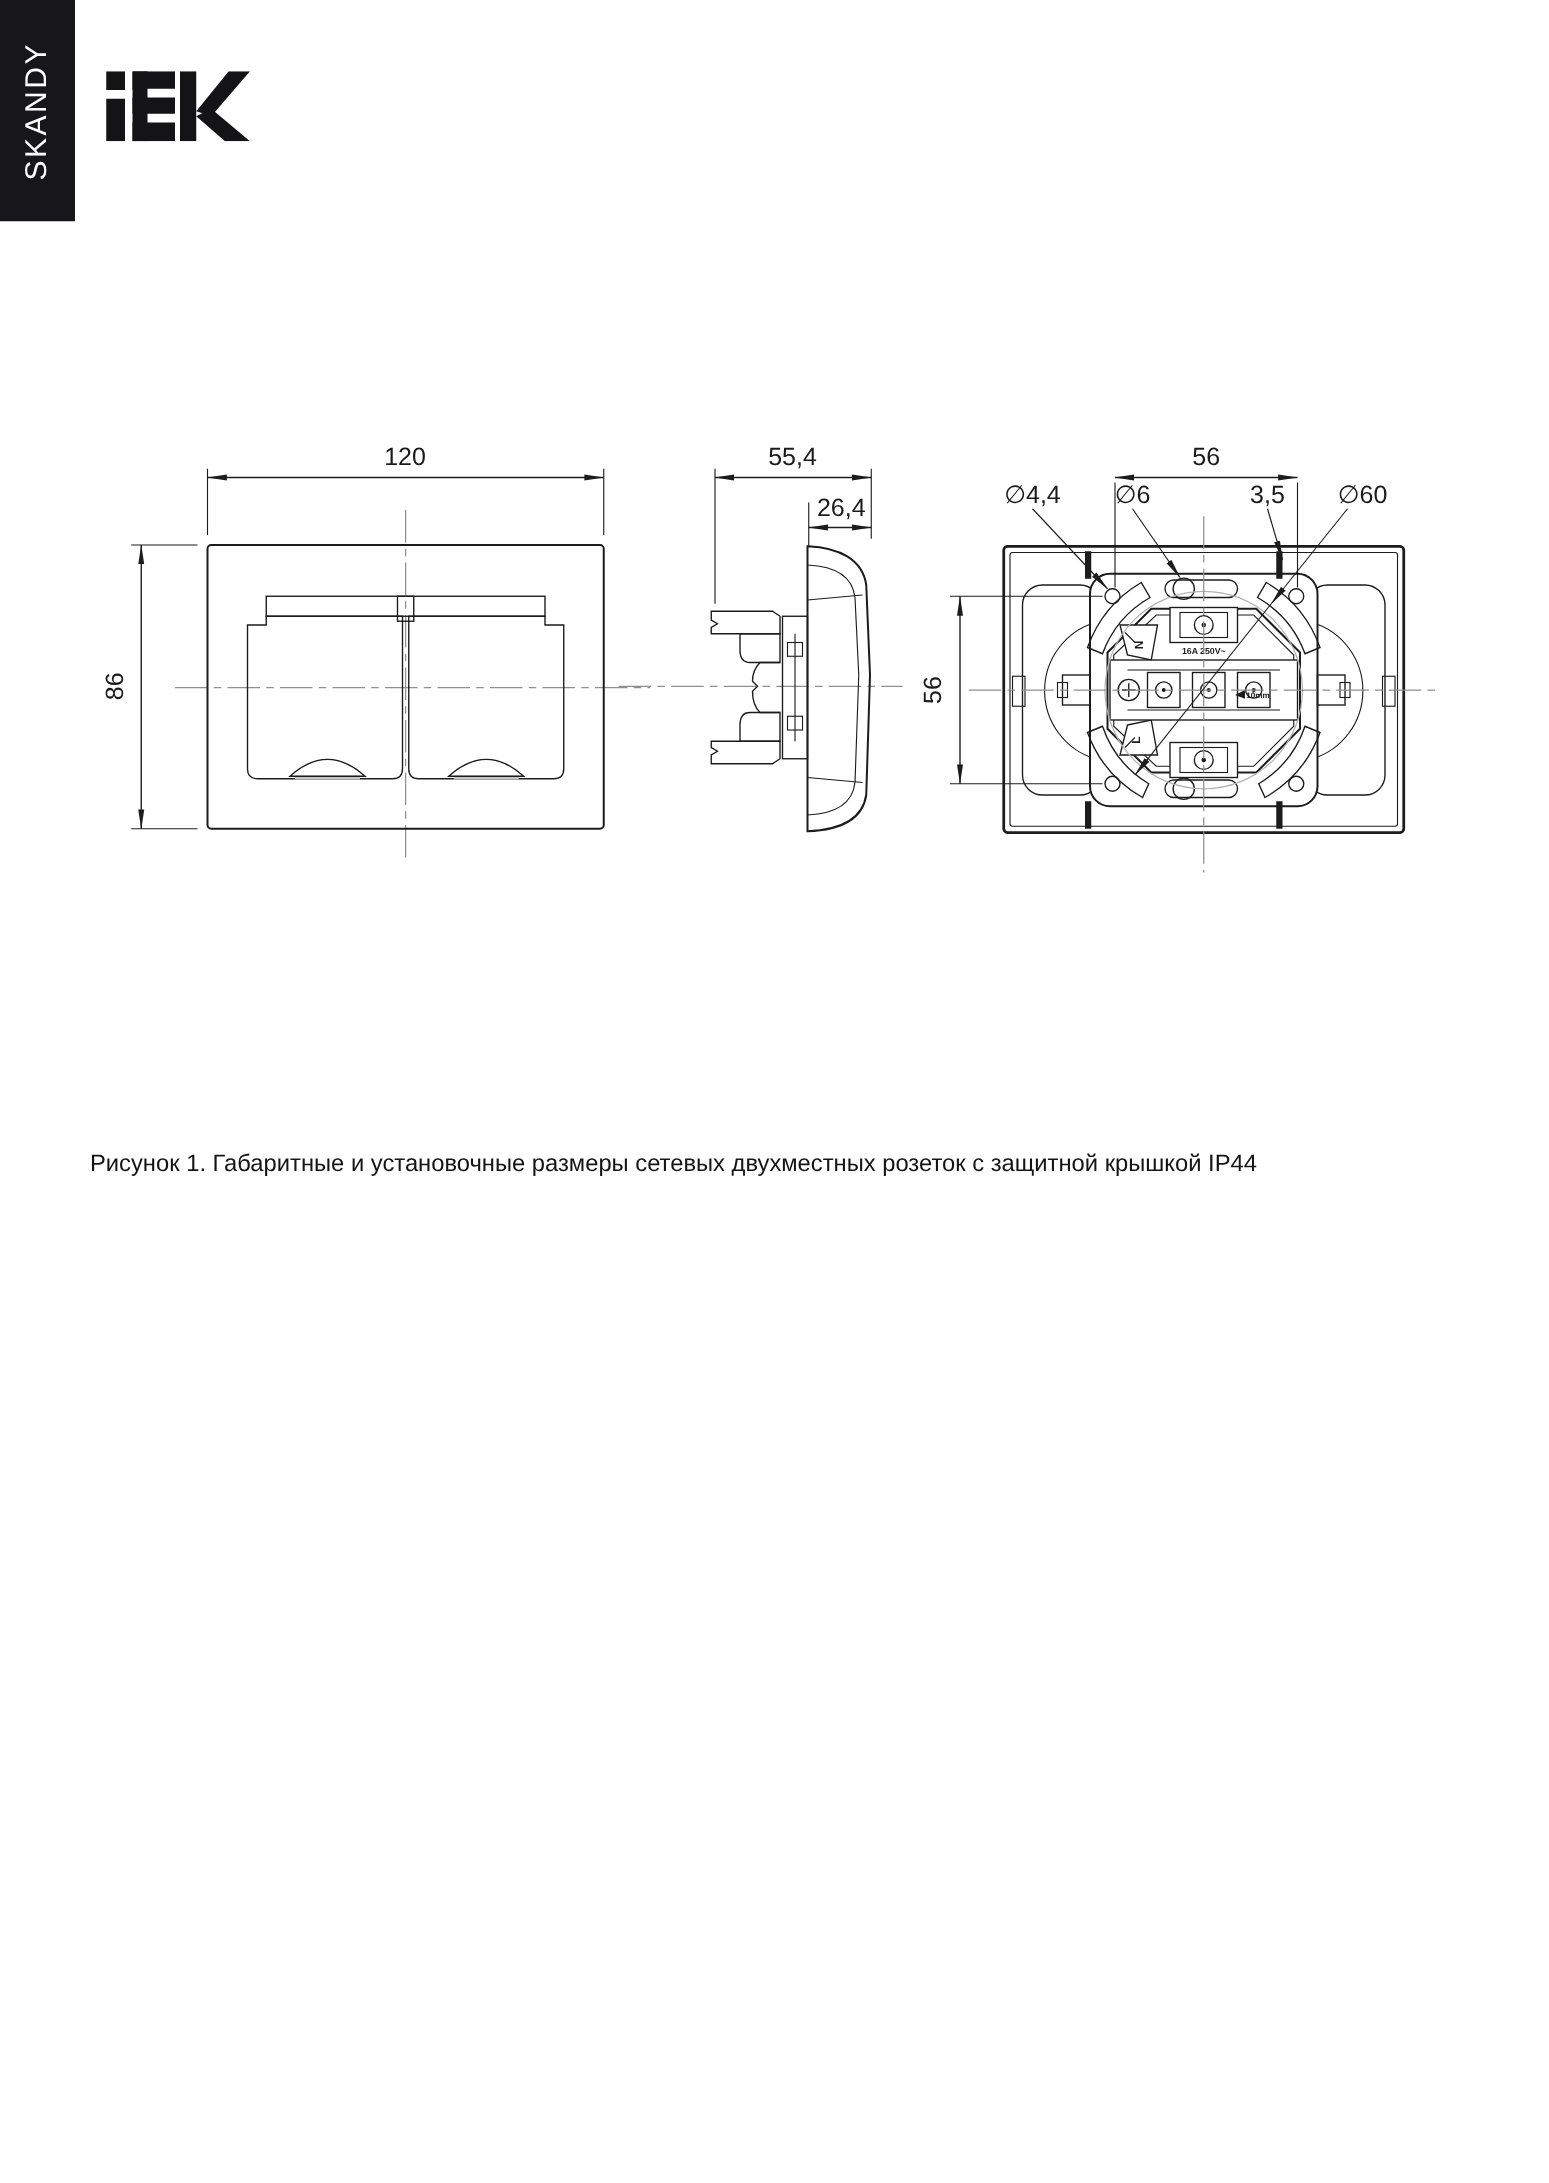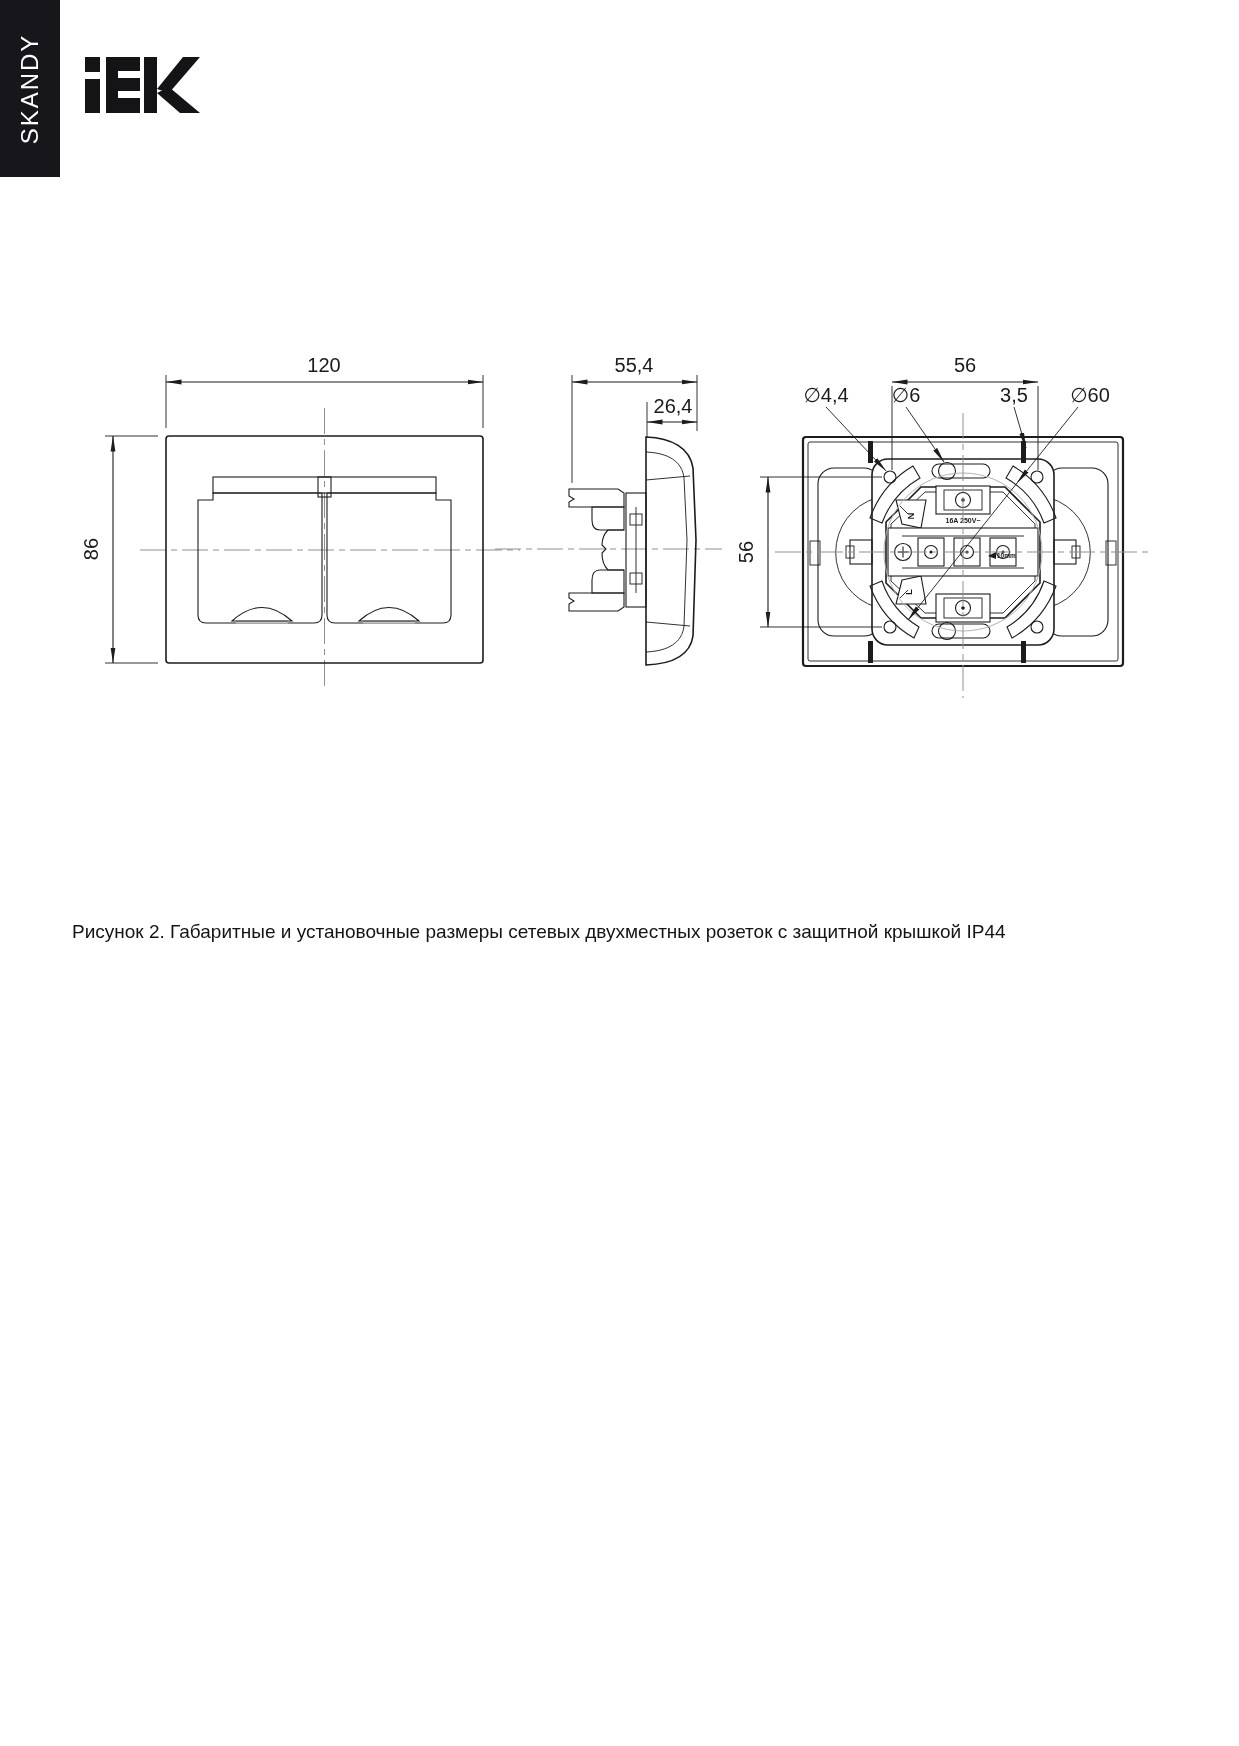--- a/index.html
+++ b/index.html
@@ -250,14 +250,14 @@
       </g>
 
       <g>
         <line class="ln hair" x1="1078" y1="407" x2="1017" y2="483" marker-end="url(#arw)"></line>
         <line class="ln hair" x1="1017" y1="483" x2="908" y2="620" marker-end="url(#arw)"></line>
         <text class="dim mid" x="1090" y="402">∅60</text>
       </g>
     </g>
   </svg>
 
-  <div id="caption">Рисунок 2. Габаритные и установочные размеры сетевых двухместных розеток с защитной крышкой IP44</div>
+  <div id="caption">Рисунок 1. Габаритные и установочные размеры сетевых двухместных розеток с защитной крышкой IP44</div>
 </div>
 
 </body></html>

